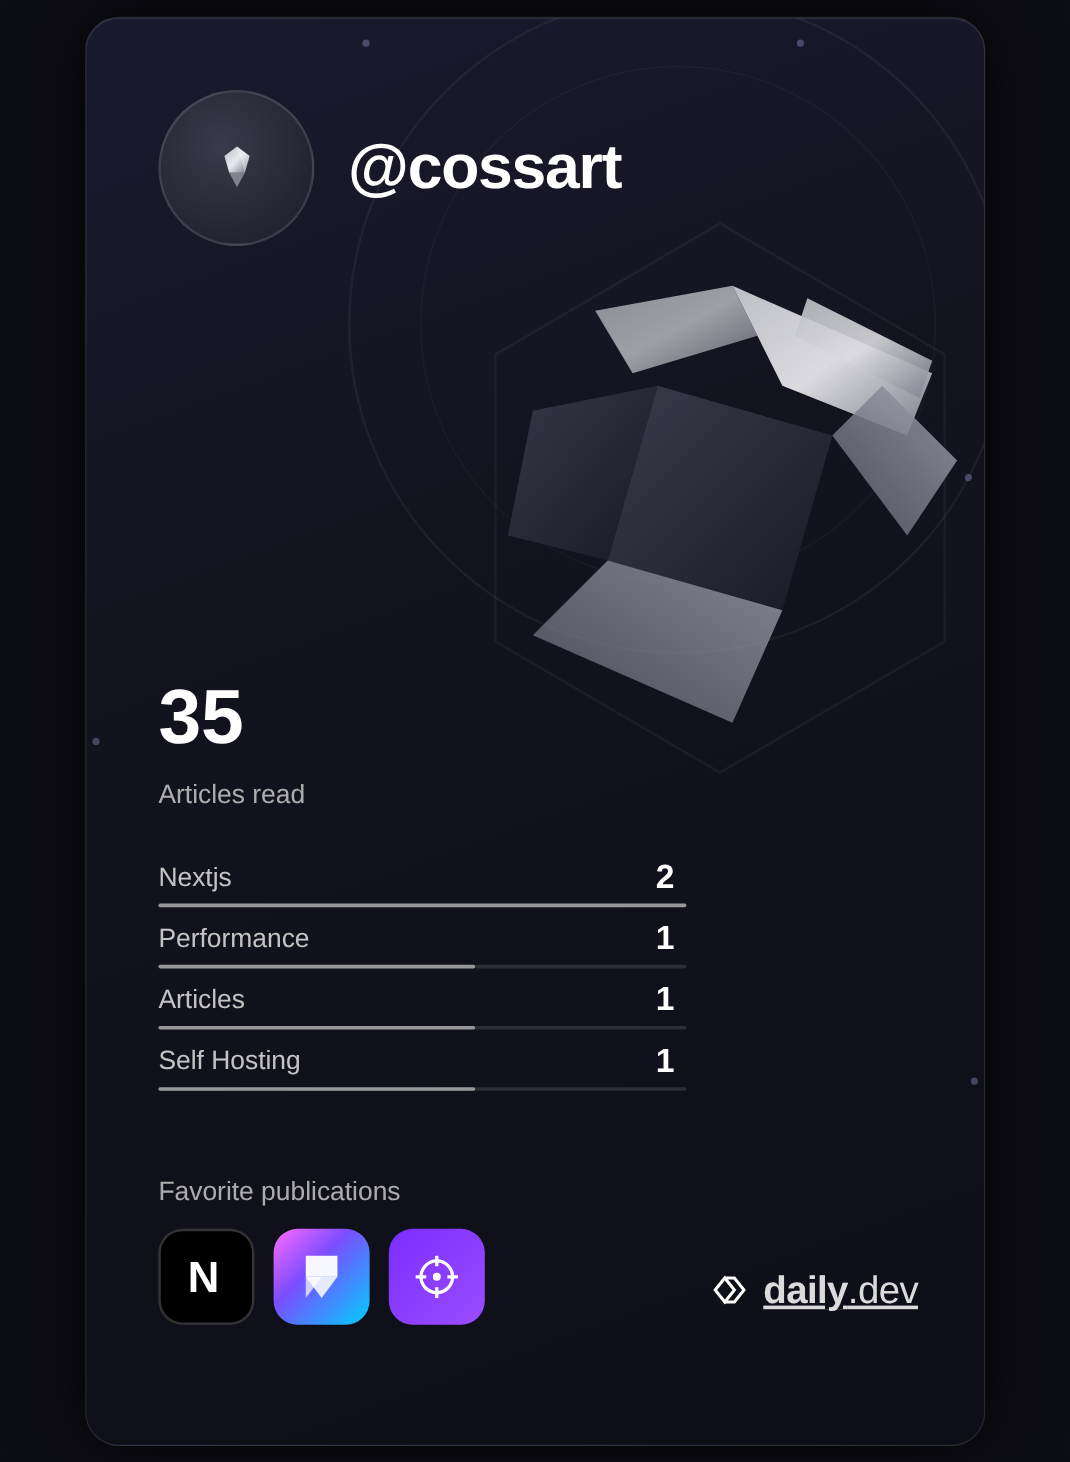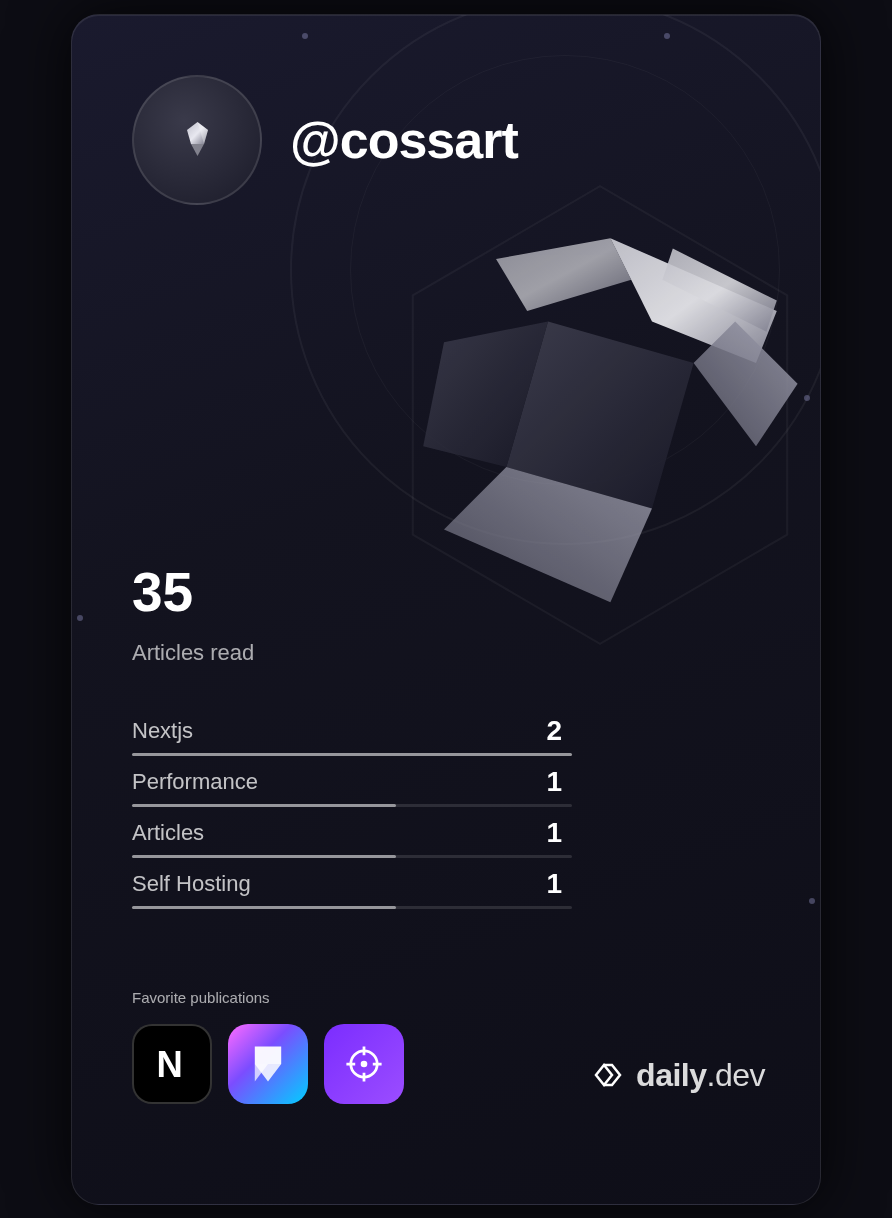--- a/index.html
+++ b/index.html
@@ -75,21 +75,21 @@
     }
 
     
     .articles-section {
       position: absolute;
       top: 550px;
       left: 60px;
     }
 
     .articles-count {
-      font-size: 55px;
+      font-size: 64px;
       font-weight: 900;
       color: #ffffff;
       line-height: 1;
     }
 
     .articles-label {
       font-size: 22px;
       color: rgba(255,255,255,0.65);
       margin-top: 20px;
     }
@@ -139,21 +139,21 @@
     }
 
     
     .publications-section {
       position: absolute;
       bottom: 100px;
       left: 60px;
     }
 
     .publications-label {
-      font-size: 15px;
+      font-size: 22px;
       color: rgba(255,255,255,0.65);
       margin-bottom: 18px;
     }
 
     .pub-icons {
       display: flex;
       gap: 16px;
     }
 
     .pub-icon {
@@ -188,20 +188,21 @@
       display: flex;
       align-items: center;
       gap: 10px;
     }
 
     .daily-logo-text {
       font-size: 32px;
       font-weight: 300;
       color: rgba(255,255,255,0.85);
       letter-spacing: -0.5px;
+      text-decoration: underline;
     }
 
     .daily-logo-bold {
       font-weight: 800;
     }
 
     
     .gem-shape {
       width: 55px;
       height: 55px;

